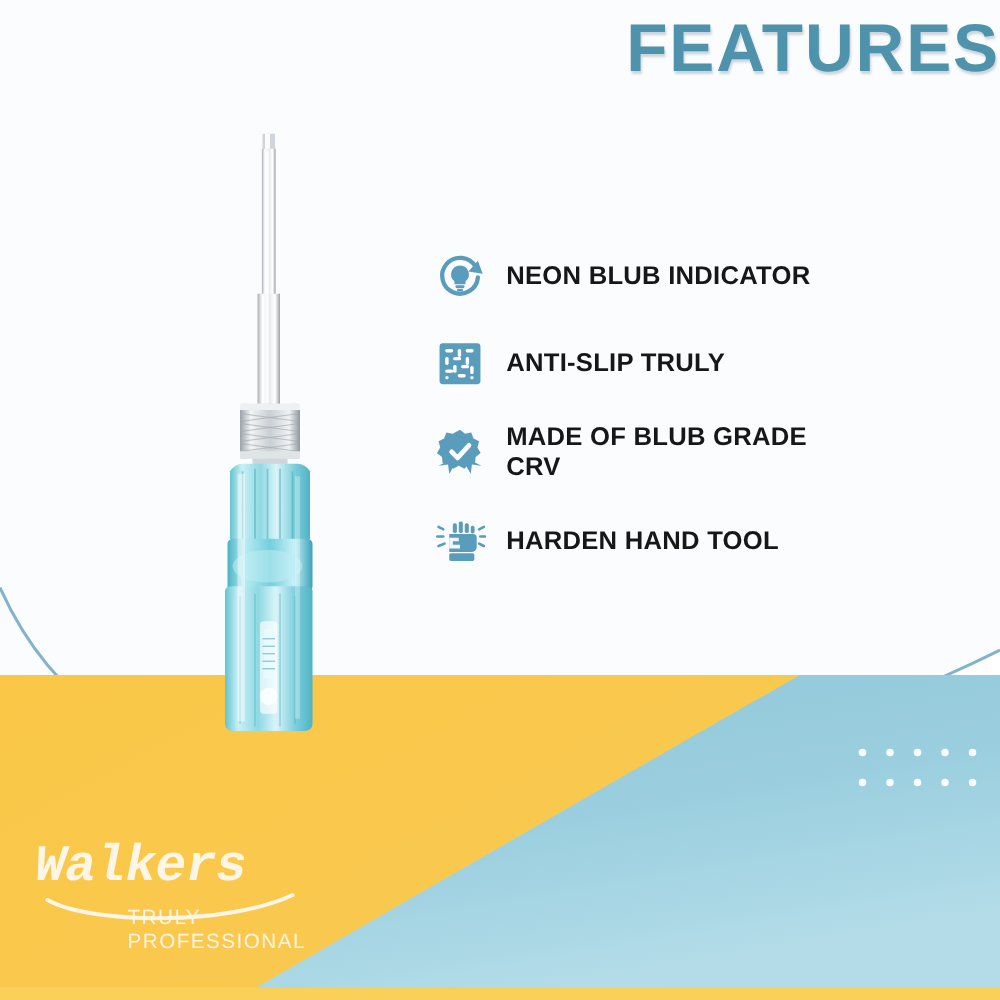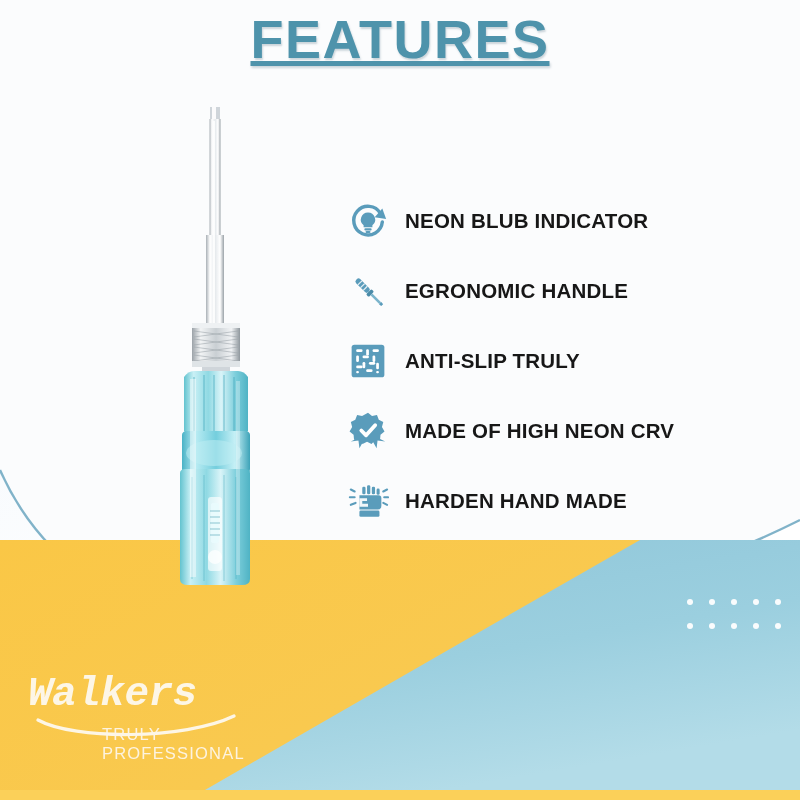--- a/index.html
+++ b/index.html
@@ -21,26 +21,25 @@
       linear-gradient(to bottom, rgba(255,255,255,.95) 60%, rgba(0,0,0,0) 60%);
     background-size:22px 17px,22px 17px;
     opacity:.75;pointer-events:none;
   }
 
   
   .bg-photo{position:absolute;inset:0;pointer-events:none;opacity:.5;}
 
   
   .title{
-    position:absolute;left:0;right:0;top:8px;text-align:center;
+    position:absolute;left:0;right:0;top:8px;text-align:right;
     font-size:54px;font-weight:bold;letter-spacing:1.5px;
     color:#4e93ab;
     text-shadow:1px 2px 2px rgba(80,110,130,.28);
     font-family:"Liberation Sans", sans-serif;
-    text-decoration:underline;
   }
 
   
   .product{position:absolute;left:150px;top:105px;width:170px;height:480px;}
 
   
   .features{
     position:absolute;left:345px;top:198px;width:330px;
   }
   .feat-row{
@@ -240,38 +239,20 @@
           <path d="M35,14 A15,15 0 1 0 37,23" fill="none" stroke="#5a9cbb" stroke-width="3.6" stroke-linecap="round"></path>
           <polygon points="37,9 41,20 29,18" fill="#5a9cbb"></polygon>
           <path d="M22,13 a7.5,7.5 0 0 1 4.6,13.4 v2.2 h-9.2 v-2.2 A7.5,7.5 0 0 1 22,13 z" fill="#5a9cbb"></path>
           <rect x="18.2" y="29.6" width="7.6" height="2.4" rx="1.1" fill="#5a9cbb"></rect>
           <rect x="19.4" y="32.6" width="5.2" height="2" rx="1" fill="#5a9cbb"></rect>
         </svg>
       </span>
       <span class="feat-label">NEON BLUB INDICATOR</span>
     </div>
 
-    <div class="feat-row">
-      <span class="feat-icon">
-        <svg viewBox="0 0 44 44" width="42" height="42">
-          <g transform="rotate(-45 22 22)">
-            <rect x="19" y="5" width="6" height="18" rx="2.4" fill="#5a9cbb"></rect>
-            <g stroke="#ffffff" stroke-width="1.3" opacity=".85">
-              <line x1="19" y1="10" x2="25" y2="10"></line>
-                <line x1="19" y1="14" x2="25" y2="14"></line>
-              <line x1="19" y1="18" x2="25" y2="18"></line>
-            </g>
-            <rect x="18" y="23" width="8" height="4" rx="1.4" fill="#4b8ba8"></rect>
-            <rect x="20.6" y="27" width="2.8" height="13" fill="#7ab4cc"></rect>
-            <polygon points="20.2,40 23.8,40 23.4,43 20.6,43" fill="#5a9cbb"></polygon>
-          </g>
-        </svg>
-      </span>
-      <span class="feat-label">EGRONOMIC HANDLE</span>
-    </div>
 
     <div class="feat-row">
       <span class="feat-icon">
         <svg viewBox="0 0 44 44" width="40" height="40">
           <rect x="4" y="4" width="36" height="36" rx="3" fill="#5a9cbb"></rect>
           <g fill="#ffffff">
             <rect x="9" y="9" width="7" height="3" rx="1.4"></rect>
             <rect x="20" y="9" width="3" height="7" rx="1.4"></rect>
             <rect x="27" y="9" width="7" height="3" rx="1.4"></rect>
             <rect x="9" y="16" width="3" height="7" rx="1.4"></rect>
@@ -292,21 +273,21 @@
 
     <div class="feat-row">
       <span class="feat-icon">
         <svg viewBox="0 0 44 44" width="42" height="42">
           <polygon points="22,24 13,40 12,32 4,33" fill="#5a9cbb"></polygon>
           <polygon points="22,24 31,40 32,32 40,33" fill="#5a9cbb"></polygon>
           <path d="M22,3 l4.2,3.2 5.2,-1 1.9,5 4.7,2.4 -1.4,5.2 2.7,4.6 -4.2,3.4 -0.5,5.3 -5.3,0.7 -3.6,3.9 -4.7,-2.5 -4.7,2.5 -3.6,-3.9 -5.3,-0.7 -0.5,-5.3 -4.2,-3.4 2.7,-4.6 -1.4,-5.2 4.7,-2.4 1.9,-5 5.2,1 z" fill="#5a9cbb"></path>
           <polyline points="15,21.5 20,26.5 29.5,16" fill="none" stroke="#ffffff" stroke-width="4" stroke-linecap="round" stroke-linejoin="round"></polyline>
         </svg>
       </span>
-      <span class="feat-label">MADE OF HIGH NEON CRV</span>
+      <span class="feat-label">MADE OF BLUB GRADE CRV</span>
     </div>
 
     <div class="feat-row">
       <span class="feat-icon">
         <svg viewBox="0 0 44 44" width="42" height="42">
           <g fill="#5a9cbb">
             <rect x="16" y="7" width="3.4" height="8" rx="1.4"></rect>
             <rect x="21" y="5.5" width="3.4" height="9.5" rx="1.4"></rect>
             <rect x="26" y="7" width="3.4" height="8" rx="1.4"></rect>
             <rect x="31" y="9" width="3.2" height="6.5" rx="1.4"></rect>
@@ -317,21 +298,21 @@
           <g stroke="#5a9cbb" stroke-width="2.2" stroke-linecap="round">
             <line x1="8" y1="12" x2="4" y2="10"></line>
             <line x1="8" y1="18" x2="3" y2="18"></line>
             <line x1="9" y1="24" x2="4" y2="26"></line>
             <line x1="38" y1="12" x2="42" y2="10"></line>
             <line x1="39" y1="18" x2="43" y2="18"></line>
             <line x1="38" y1="24" x2="42" y2="26"></line>
           </g>
         </svg>
       </span>
-      <span class="feat-label">HARDEN HAND MADE</span>
+      <span class="feat-label">HARDEN HAND TOOL</span>
     </div>
 
   </div>
 
   <svg class="banner" viewBox="0 0 800 260" preserveAspectRatio="none" style="z-index: 3;">
     <defs>
       <linearGradient id="blueCurve" x1="0" y1="0" x2="0.4" y2="1">
         <stop offset="0%" stop-color="#8fc6d9"></stop>
         <stop offset="55%" stop-color="#9bcfdf"></stop>
         <stop offset="100%" stop-color="#b3dce8"></stop>

